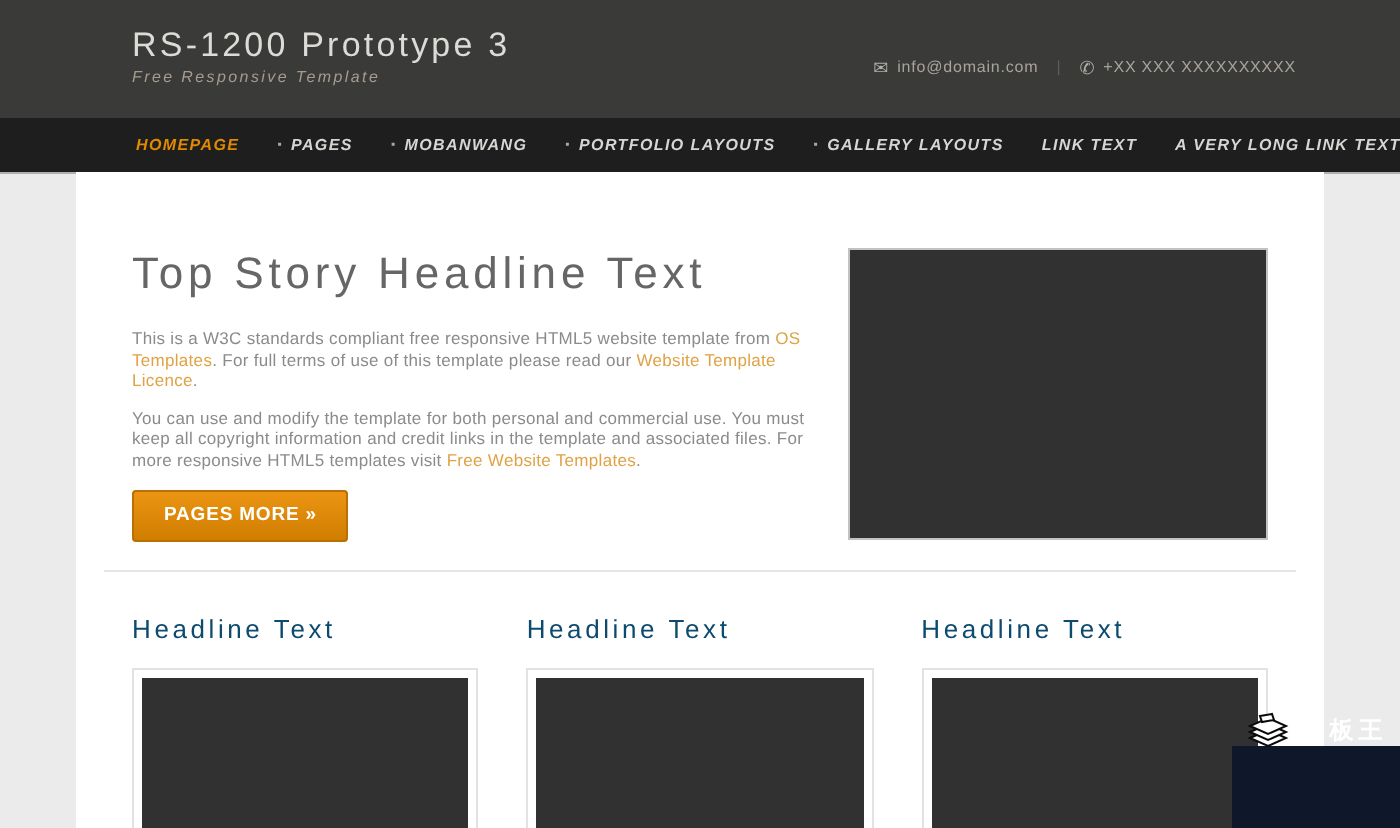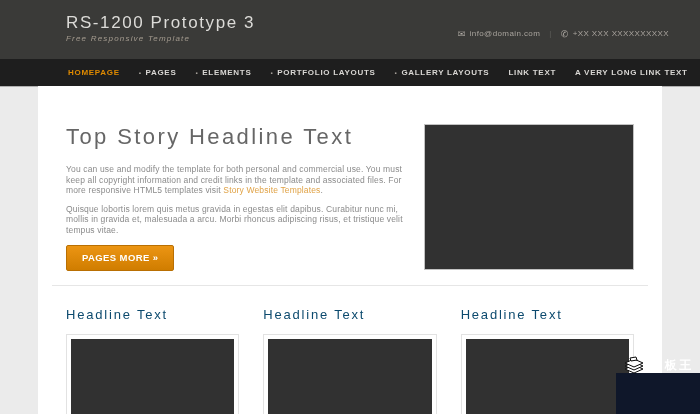--- a/index.html
+++ b/index.html
@@ -3,31 +3,31 @@
 <meta charset="utf-8">
 <style>
   html,body{margin:0;padding:0;}
   body{
     width:700px;height:414px;position:relative;overflow:hidden;
     background:#ebebeb;font-family:"Liberation Sans",sans-serif;
     -webkit-font-smoothing:antialiased;
   }
   
   .header{height:59px;background:#3a3a38;}
-  .header-inner{display:flex;justify-content:space-between;padding:13px 31px 0 66px;}
+  .header-inner{display:flex;justify-content:space-between;padding:13px 52px 0 66px;}
   .site-title{font-size:17px;color:#dcdbd8;letter-spacing:1.6px;font-weight:400;line-height:19px;}
   .site-subtitle{font-size:8px;color:#a59c90;letter-spacing:1.2px;margin-top:2px;font-style:italic;}
   .contact{margin-top:11px;font-size:8px;color:#a8a39d;display:flex;align-items:center;letter-spacing:.4px;}
   .contact .cicon{font-size:9px;margin-right:4px;color:#b3aea8;}
   .contact .sep{color:#5c5c5a;margin:0 9px;}
   .contact .clink{color:#a8a39d;text-decoration:none;display:flex;align-items:center;}
   
   .nav{height:27px;background:#1e1e1e;display:flex;align-items:center;padding-left:68px;box-shadow:0 1px 0 rgba(0,0,0,.25);}
   .nav a{font-size:8px;font-weight:bold;color:#d8d6d3;letter-spacing:.7px;text-decoration:none;
-         margin-right:19px;display:flex;align-items:center;white-space:nowrap;}
+         margin-right:19px;display:flex;align-items:center;white-space:nowrap;font-style:italic;}
   .nav a.active{color:#df8a00;}
   .bullet{font-size:6px;margin-right:4px;color:#aba69f;line-height:1;}
   
   .card{position:absolute;left:38px;top:86px;width:624px;height:411px;background:#fff;
         box-sizing:border-box;padding:38px 28px;}
   .story{display:flex;}
   .story-text{width:342px;}
   h1{margin:0;font-size:22px;font-weight:400;color:#666;letter-spacing:2.4px;line-height:26px;margin-bottom:14px;}
   .story p{font-size:8.5px;line-height:10.5px;color:#8b8b8b;margin:8px 0 0;letter-spacing:.15px;}
   .tlink{color:#e0a245;text-decoration:none;}
@@ -74,21 +74,21 @@
 <div class="nav">
   <a class="active" href="#">
     <span>HOMEPAGE</span>
   </a>
   <a href="#">
     <span class="bullet">▪</span>
     <span>PAGES</span>
   </a>
   <a href="#">
     <span class="bullet">▪</span>
-    <span>ELEMENTS</span>
+    <span>MOBANWANG</span>
   </a>
   <a href="#">
     <span class="bullet">▪</span>
     <span>PORTFOLIO LAYOUTS</span>
   </a>
   <a href="#">
     <span class="bullet">▪</span>
     <span>GALLERY LAYOUTS</span>
   </a>
   <a href="#">
@@ -97,22 +97,22 @@
   <a href="#">
     <span>A VERY LONG LINK TEXT</span>
   </a>
 </div>
 
 <div class="card">
 
   <div class="story">
     <div class="story-text">
       <h1>Top Story Headline Text</h1>
-      <p><span>You can use and modify the template for both personal and commercial use. You must keep all copyright information and credit links in the template and associated files. For more responsive HTML5 templates visit </span><a class="tlink" href="#">Story Website Templates</a><span>.</span></p>
-      <p>Quisque lobortis lorem quis metus gravida in egestas elit dapibus. Curabitur nunc mi, mollis in gravida et, malesuada a arcu. Morbi rhoncus adipiscing risus, et tristique velit tempus vitae.</p>
+      <p><span>This is a W3C standards compliant free responsive HTML5 website template from </span><a class="tlink" href="#">OS Templates</a><span>. For full terms of use of this template please read our </span><a class="tlink" href="#">Website Template Licence</a><span>.</span></p>
+      <p><span>You can use and modify the template for both personal and commercial use. You must keep all copyright information and credit links in the template and associated files. For more responsive HTML5 templates visit </span><a class="tlink" href="#">Free Website Templates</a><span>.</span></p>
       <a class="btn" href="#">PAGES MORE »</a>
     </div>
     <div class="story-img"></div>
   </div>
 
   <hr class="divider">
 
   <div class="cols">
     <div class="col">
       <h2>Headline Text</h2>

